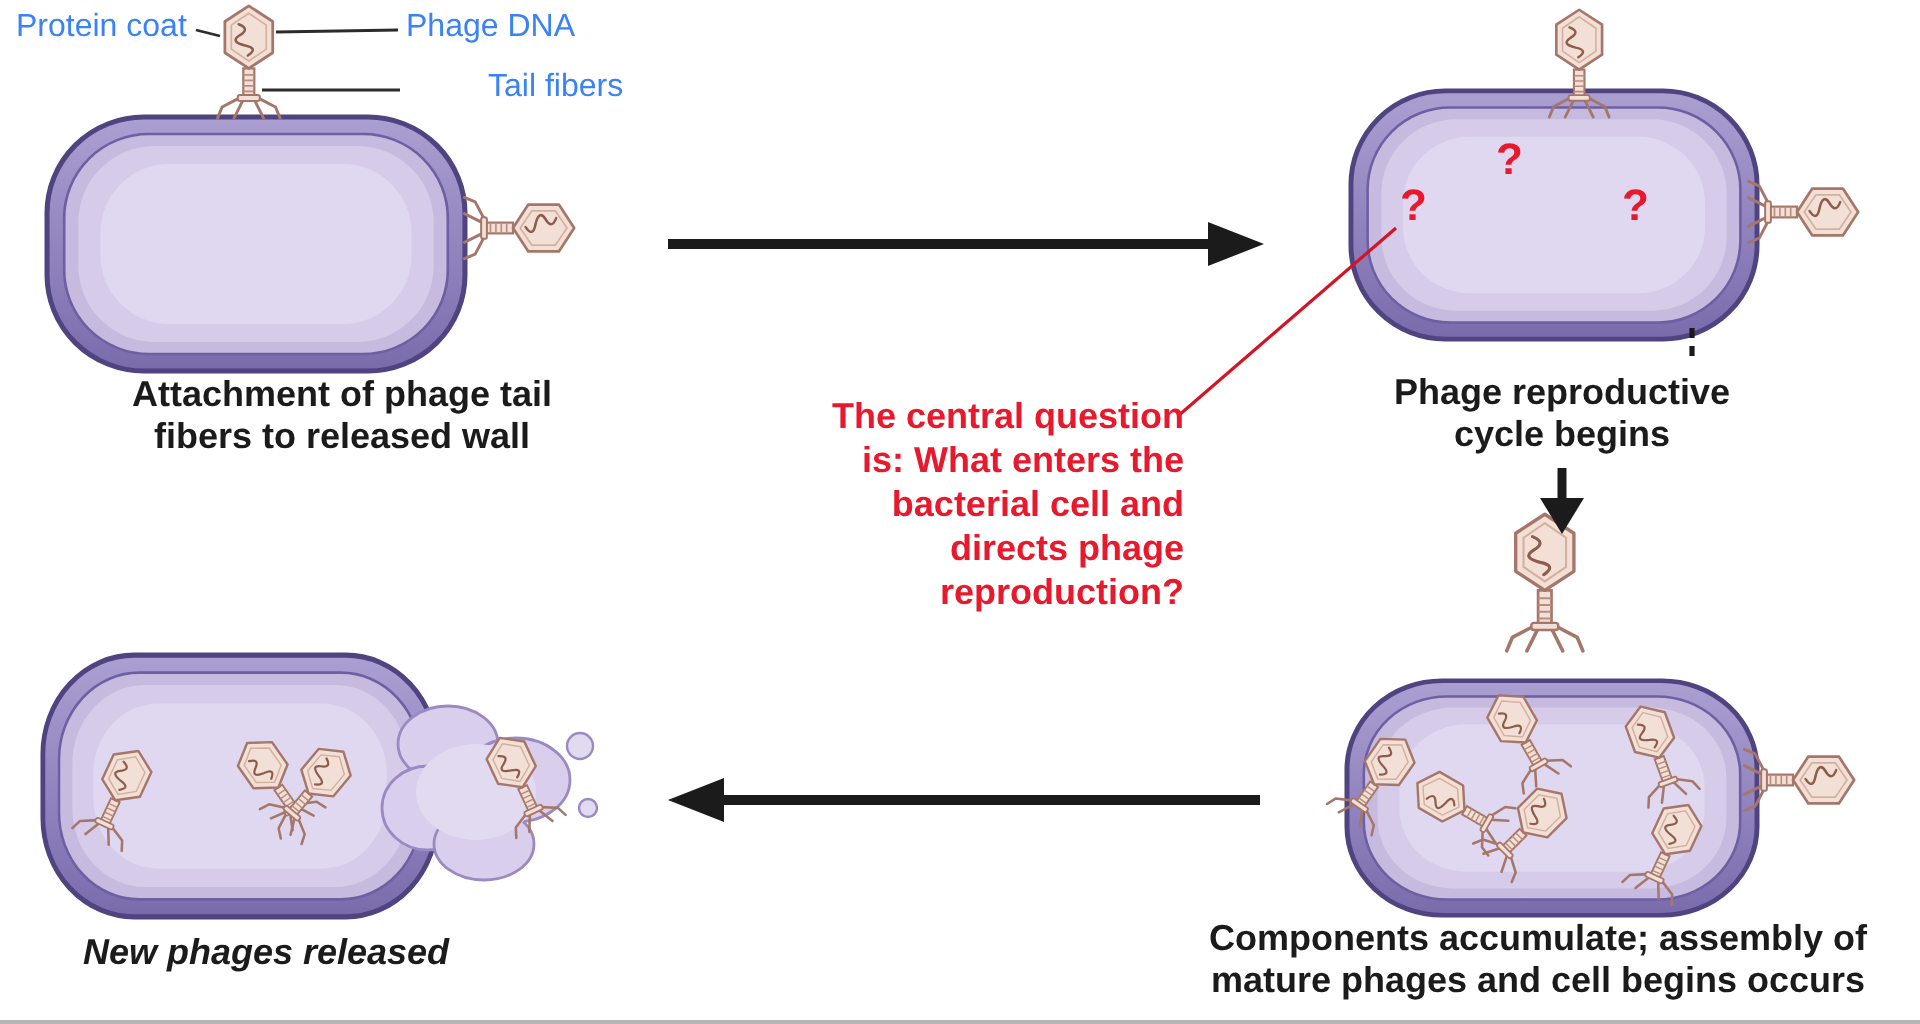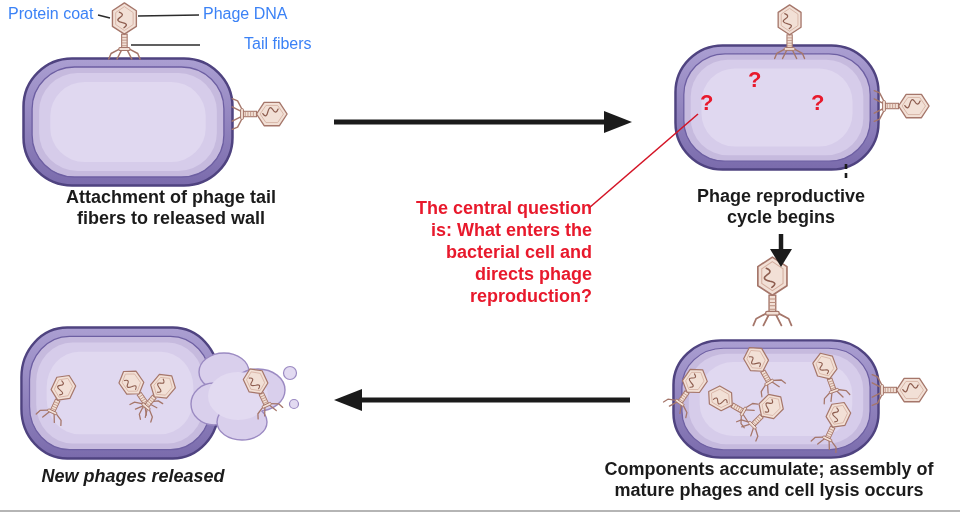--- a/index.html
+++ b/index.html
@@ -115,21 +115,21 @@
   <div class="cq" style="left:376px;top:197px;width:216px;">
     <div>The central question</div>
     <div>is: What enters the</div>
     <div>bacterial cell and</div>
     <div>directs phage</div>
     <div>reproduction?</div>
   </div>
 
   <div class="cap" style="left:578px;top:459px;width:382px;">
     <div>Components accumulate; assembly of</div>
-    <div>mature phages and cell lysis occurs</div>
+    <div>mature phages and cell begins occurs</div>
   </div>
 
   <div class="cap" style="left:8px;top:466px;width:250px;font-style:italic;">
     <div>New phages released</div>
   </div>
 
   <span class="qm" style="left:700px;top:90px;">?</span>
   <span class="qm" style="left:748px;top:67px;">?</span>
   <span class="qm" style="left:811px;top:90px;">?</span>
 

